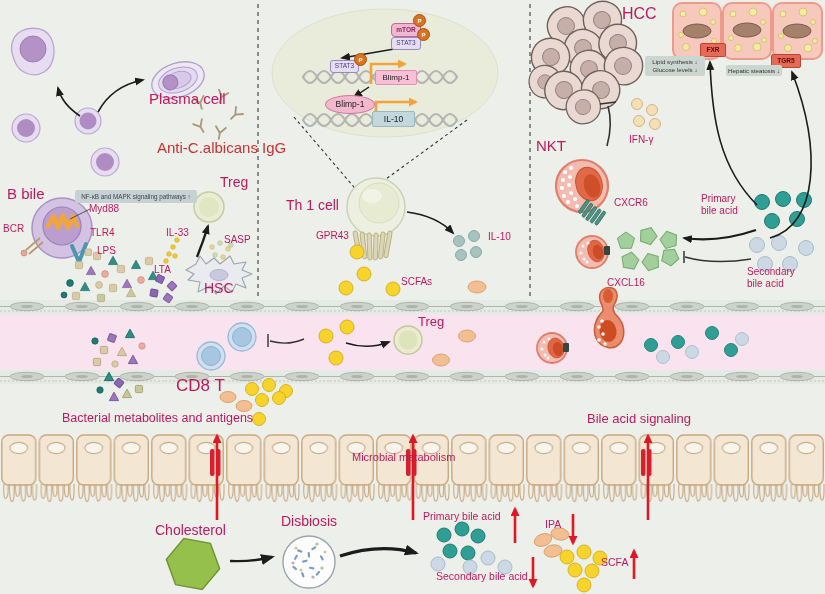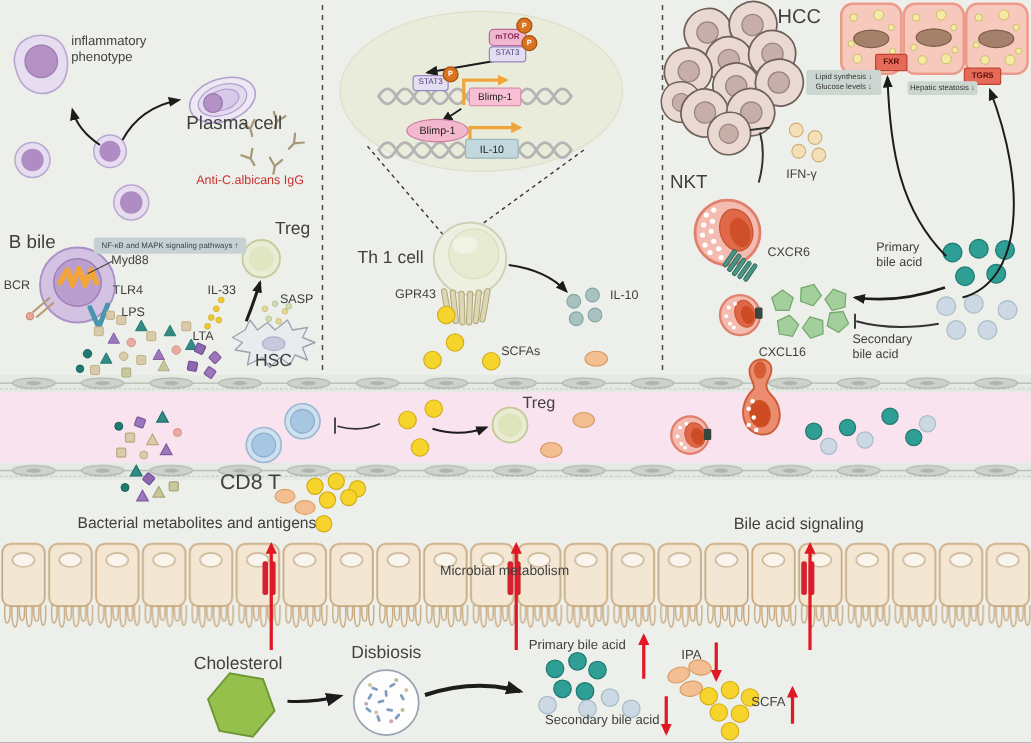--- a/index.html
+++ b/index.html
@@ -1,19 +1,19 @@
 <!DOCTYPE html>
 <html><head>
 <meta charset="utf-8">
 <style>
   html,body{margin:0;padding:0;background:#888;}
   .stage{position:relative;width:825px;height:594px;background:#edf0ea;overflow:hidden;
          font-family:"Liberation Sans",sans-serif;}
   .stage svg{position:absolute;left:0;top:0;z-index:1;}
-  .lbl{position:absolute;z-index:3;color:#404040;line-height:1.22;white-space:pre-line;
+  .lbl{position:absolute;z-index:3;color:#be185d;line-height:1.22;white-space:pre-line;
        font-family:"Liberation Sans",sans-serif;}
   .box{position:absolute;z-index:3;display:flex;align-items:center;justify-content:center;
        font-family:"Liberation Sans",sans-serif;text-align:center;line-height:1.25;white-space:pre-line;}
   .pdot{position:absolute;z-index:4;width:11px;height:11px;border-radius:50%;
         background:#d9731f;border:1px solid #a8500e;color:#fff;font-size:6px;font-weight:bold;
         display:flex;align-items:center;justify-content:center;}
   .red{color:#c83232;}
 </style>
 </head>
 <body>
@@ -533,24 +533,22 @@
         <circle cx="584" cy="585" r="7"></circle>
 </g>
 <g stroke="#e01825" stroke-width="2.6" fill="none">
   <path d="M515,543 V509" marker-end="url(#mR)"></path>
   <path d="M573,514 V543" marker-end="url(#mR)"></path>
   <path d="M533,557 V586" marker-end="url(#mR)"></path>
   <path d="M634,579 V551" marker-end="url(#mR)"></path>
 </g>
 </svg>
 
-<div class="lbl" style="left:57px;top:27px;font-size:10.5px;width:90px;">inflammatory
-phenotype</div>
 <div class="lbl" style="left:149px;top:46px;font-size:15px;margin-top:44px;">Plasma cell</div>
-<div class="lbl red" style="left:157px;top:139px;font-size:10px;">Anti-C.albicans IgG</div>
+<div class="lbl red" style="left:157px;top:139px;font-size:15px;">Anti-C.albicans IgG</div>
 <div class="lbl" style="left:7px;top:185px;font-size:15px;">B bile</div>
 <div class="box" style="left:75px;top:190px;width:122px;height:13px;background:#c7d1d3;color:#37474f;font-size:6.3px;border-radius:2px;">NF-κB and MAPK signaling pathways ↑</div>
 <div class="lbl" style="left:89px;top:203px;font-size:10px;">Myd88</div>
 <div class="lbl" style="left:3px;top:223px;font-size:10px;">BCR</div>
 <div class="lbl" style="left:90px;top:227px;font-size:10px;">TLR4</div>
 <div class="lbl" style="left:97px;top:245px;font-size:10px;">LPS</div>
 <div class="lbl" style="left:220px;top:174px;font-size:14px;">Treg</div>
 <div class="lbl" style="left:166px;top:227px;font-size:10px;">IL-33</div>
 <div class="lbl" style="left:224px;top:234px;font-size:10px;">SASP</div>
 <div class="lbl" style="left:154px;top:264px;font-size:10px;">LTA</div>
@@ -570,21 +568,21 @@
 <div class="lbl" style="left:401px;top:276px;font-size:10px;">SCFAs</div>
 <div class="lbl" style="left:488px;top:231px;font-size:10px;">IL-10</div>
 
 <div class="lbl" style="left:622px;top:4px;font-size:16px;">HCC</div>
 <div class="lbl" style="left:629px;top:134px;font-size:10px;">IFN-γ</div>
 <div class="lbl" style="left:536px;top:137px;font-size:15px;">NKT</div>
 <div class="lbl" style="left:614px;top:197px;font-size:10px;">CXCR6</div>
 <div class="lbl" style="left:607px;top:277px;font-size:10px;">CXCL16</div>
 <div class="lbl" style="left:701px;top:193px;font-size:10px;">Primary
 bile acid</div>
-<div class="lbl" style="left:682px;top:266px;font-size:10px;">Secondary
+<div class="lbl" style="left:747px;top:266px;font-size:10px;">Secondary
 bile acid</div>
 <div class="box" style="left:700px;top:43px;width:24px;height:12px;background:#e66a58;border:1px solid #c04432;color:#5a0c06;font-size:6.5px;font-weight:bold;border-radius:2px;">FXR</div>
 <div class="box" style="left:771px;top:54px;width:28px;height:12px;background:#e66a58;border:1px solid #c04432;color:#5a0c06;font-size:6.5px;font-weight:bold;border-radius:2px;">TGR5</div>
 <div class="box" style="left:645px;top:56px;width:60px;height:20px;background:#ccd6d0;color:#333;font-size:6.2px;border-radius:2px;">Lipid synthesis ↓
 Glucose levels ↓</div>
 <div class="box" style="left:726px;top:65px;width:56px;height:11px;background:#cc d6d0;background:#ccd6d0;color:#333;font-size:6.2px;border-radius:2px;">Hepatic steatosis ↓</div>
 
 <div class="lbl" style="left:176px;top:328px;font-size:17px;margin-top:48px;">CD8 T</div>
 <div class="lbl" style="left:418px;top:314px;font-size:13px;">Treg</div>
 

